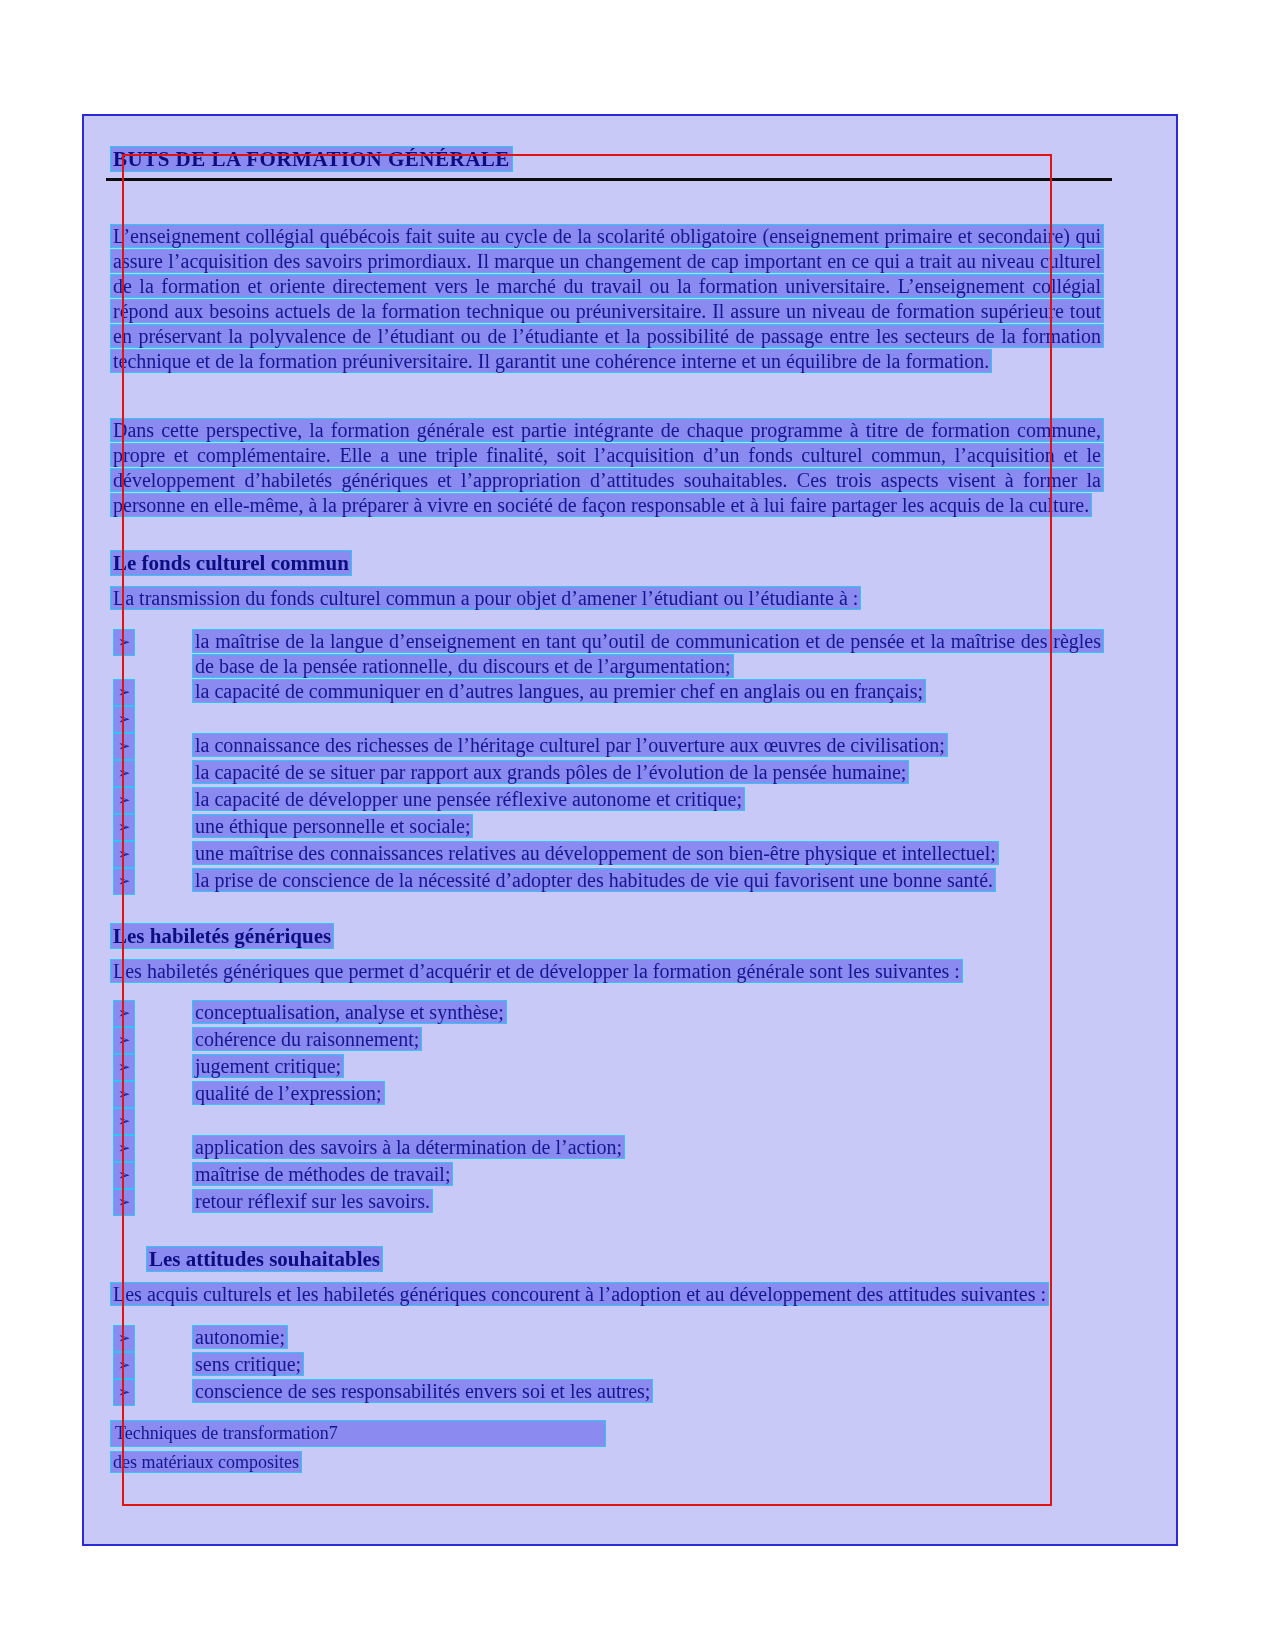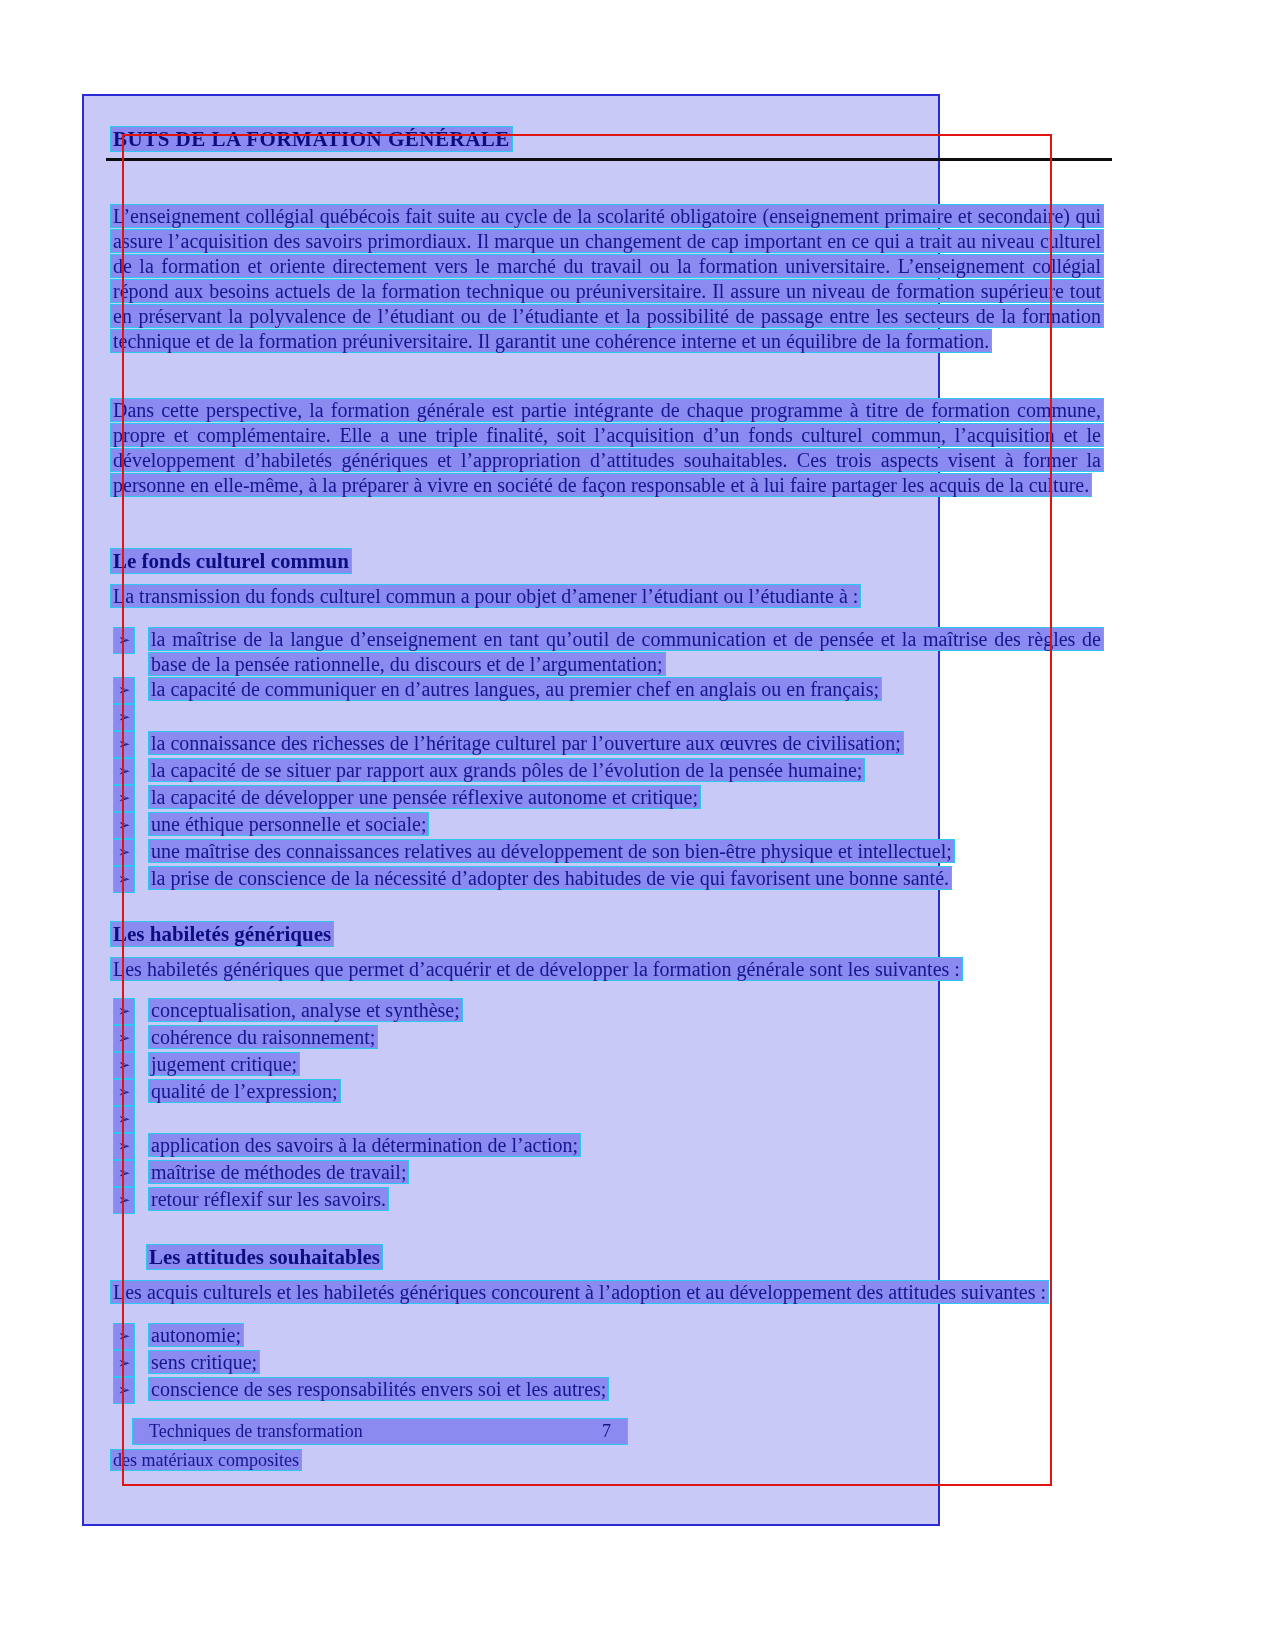--- a/index.html
+++ b/index.html
@@ -5,22 +5,22 @@
   * { margin:0; padding:0; box-sizing:border-box; }
   html,body { width:1275px; height:1651px; }
   body {
     position:relative;
     background:#ffffff;
     font-family:"Liberation Serif", serif;
     overflow:hidden;
   }
   .page {
     position:absolute;
-    left:82px; top:94px;
-    width:858px; height:1432px;
+    left:82px; top:114px;
+    width:1096px; height:1432px;
     background:var(--page_bg,#c9c9f8);
     border:2px solid var(--page_border,#2b2bd6);
     text-decoration:underline;
   }
   .red-box {
     position:absolute;
     left:38px; top:38px;
     width:930px; height:1352px;
     border:2px solid var(--red_box,#e11414);
     pointer-events:none;
@@ -58,21 +58,21 @@
   .para {
     text-align:justify;
     margin-top:44px;
   }
   .para.first { margin-top:52px; }
   h2.heading {
     font-size:21px;
     line-height:26px;
     font-weight:bold;
     color:var(--heading_text,#0d0d80);
-    margin-top:50px;
+    margin-top:32px;
   }
   h2.heading.h2b { margin-top:28px; }
   h2.heading.h3 { margin-top:30px;padding-left:36px; }
   .intro {
     margin-top:10px;
     text-align:justify;
   }
   .bullets { margin-top:18px; }
   .bullets.tight { margin-top:16px; }
   .bullet {
@@ -82,30 +82,29 @@
   }
   .marker {
     flex:none;
     width:22px;
     margin-left:3px;
     margin-right:13px;
     text-align:center;
     font-size:15px;
     color:var(--heading_text,#0d0d80);
   }
-  .btext { flex:1; text-align:justify; }
+  .btext { flex:1; text-align:justify;margin-left:44px; }
   .footer { margin-top:14px; font-size:18px; line-height:25px; }
   .footer-bar {
     display:flex;
-    justify-content:space-between;
+    justify-content:flex-start;
     width:496px;
     background:var(--highlight,#8a8af0);
     border:1px solid var(--highlight_border,#2bc8f2);
-    padding:0 16px;
-    margin-left:22px;
+    padding:0 4px;
   }
   .footer-line2 { margin-top:3px; }
 </style>
 </head>
 <body>
 
 <div class="page">
 
   <div class="title-rule"></div>
   <div class="red-box"></div>

